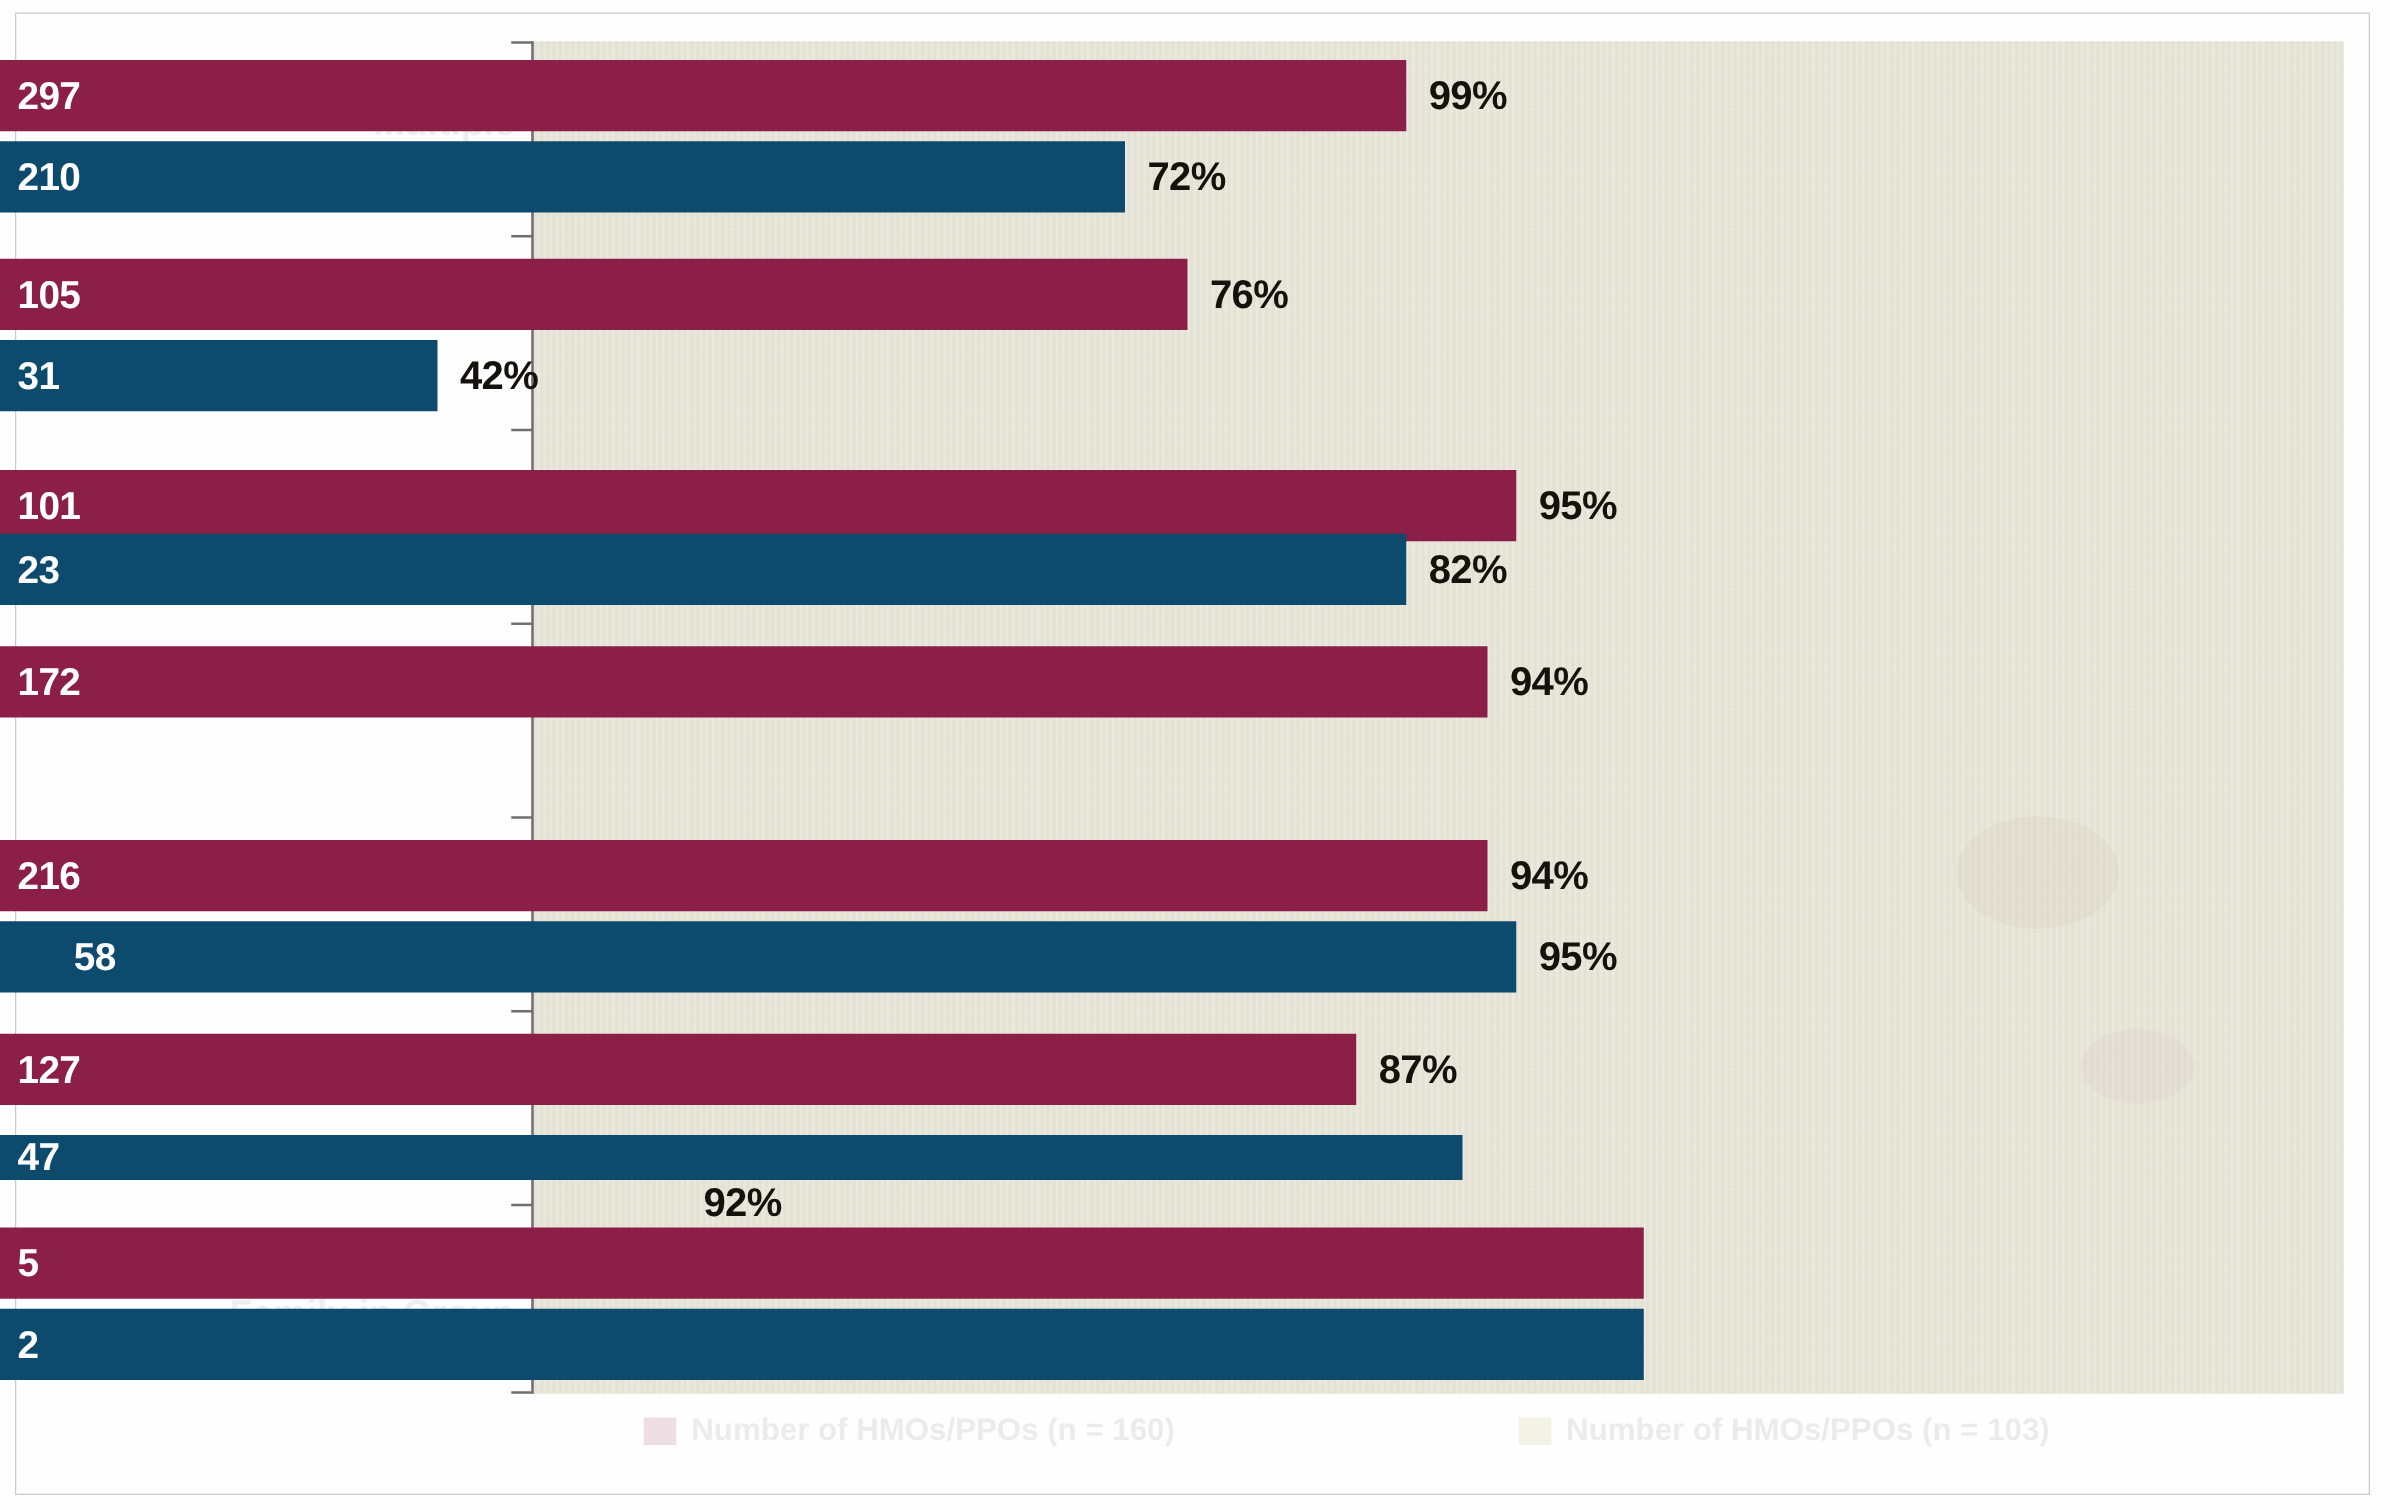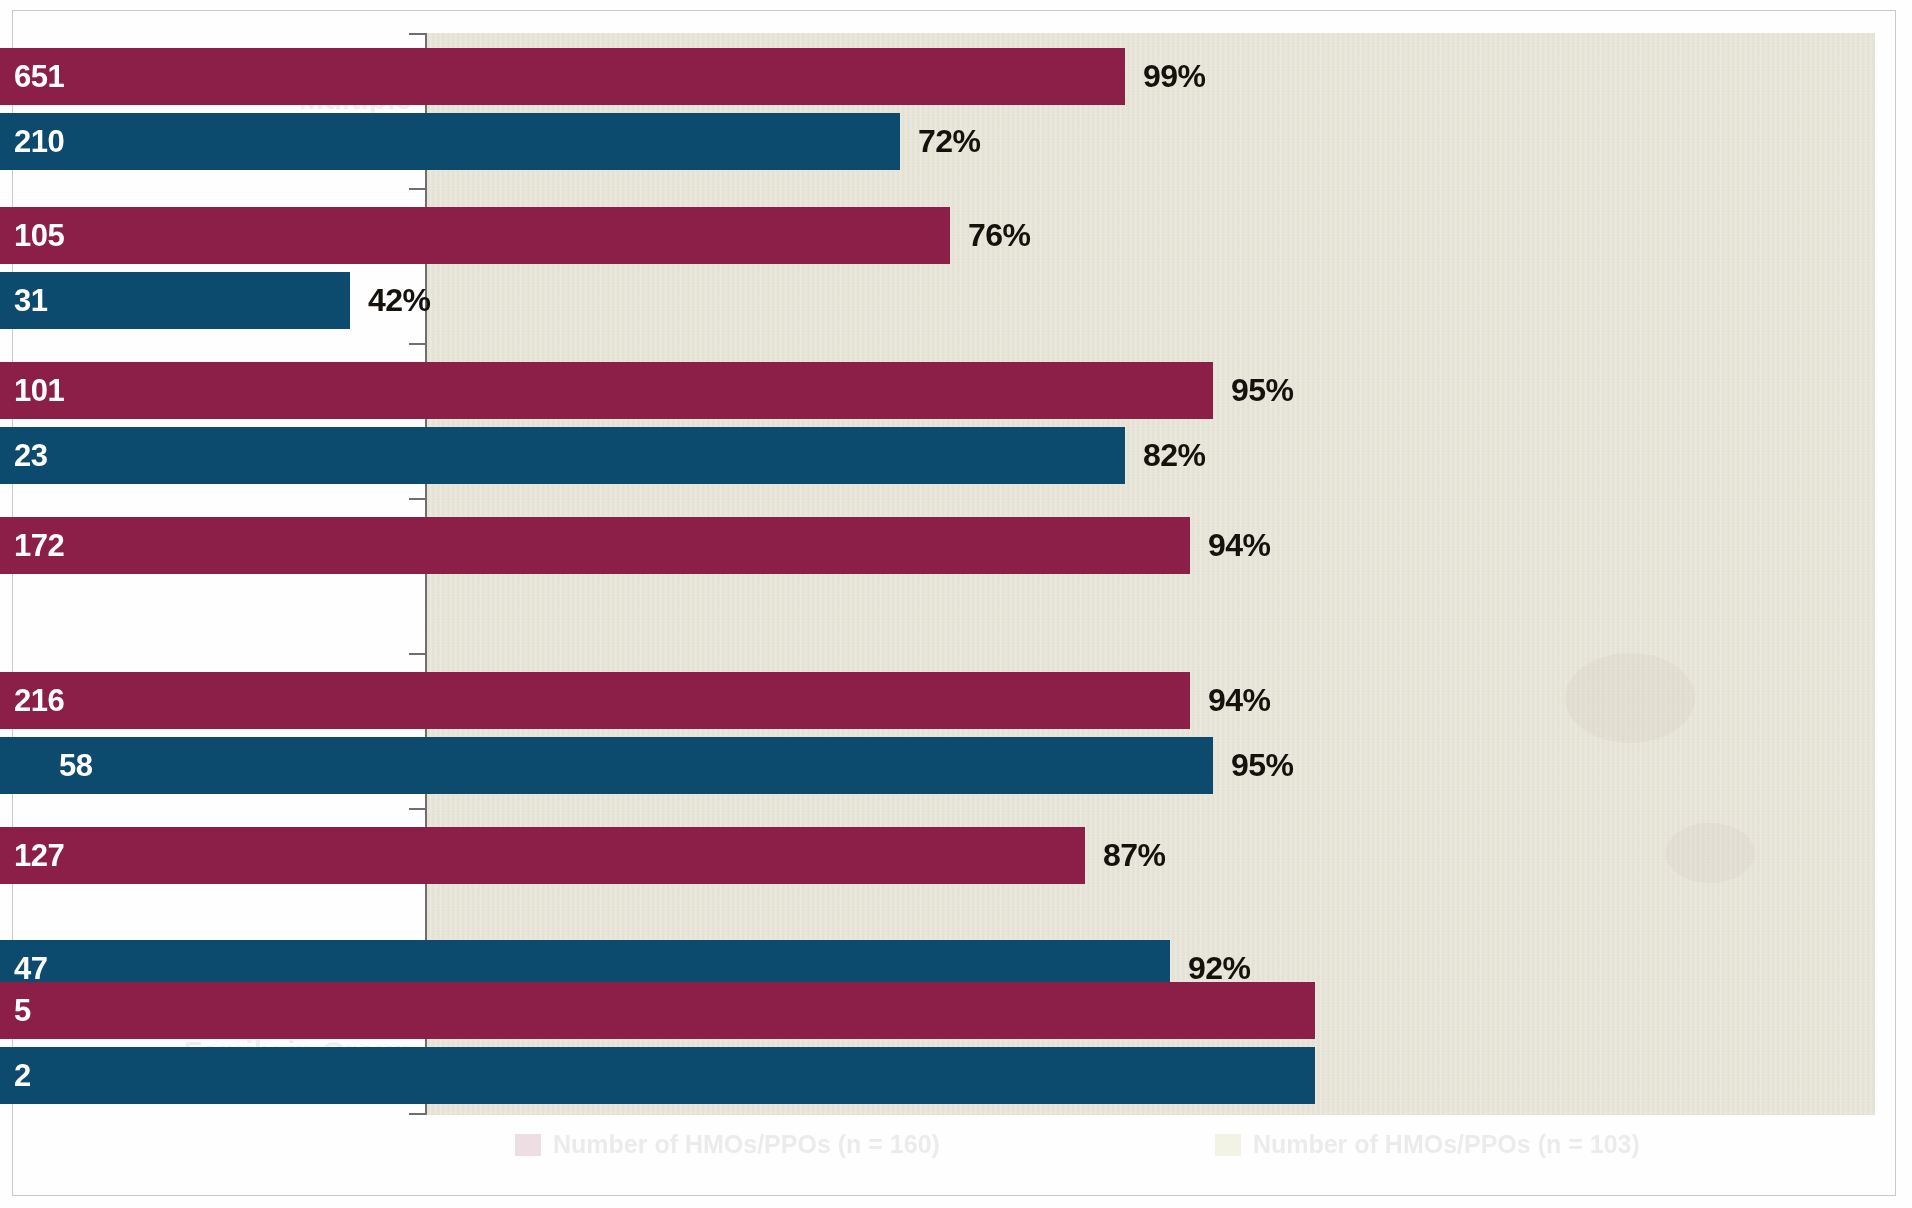--- a/index.html
+++ b/index.html
@@ -183,21 +183,21 @@
   <div class="cat-label" style="top:237px;">Public Sch</div>
   <div class="cat-label" style="top:392px;">Workforce</div>
   <div class="cat-label" style="top:547px;">Faith Off</div>
   <div class="cat-label" style="top:702px;">Providers</div>
   <div class="cat-label" style="top:857px;">Not Work</div>
   <div class="cat-label" style="top:1000px;">Adult and
 Family in Group</div>
 
   <div class="bar-row" style="top:48px;">
     <div class="bar primary" style="width:1125px;">
-      <span class="bar-value">651</span>
+      <span class="bar-value">297</span>
     </div>
     <span class="bar-pct">99%</span>
   </div>
   <div class="bar-row" style="top:113px;">
     <div class="bar secondary" style="width:900px;">
       <span class="bar-value">210</span>
     </div>
     <span class="bar-pct">72%</span>
   </div>
 
@@ -207,21 +207,21 @@
     </div>
     <span class="bar-pct">76%</span>
   </div>
   <div class="bar-row" style="top:272px;">
     <div class="bar secondary" style="width:350px;">
       <span class="bar-value">31</span>
     </div>
     <span class="bar-pct">42%</span>
   </div>
 
-  <div class="bar-row" style="top:362px;">
+  <div class="bar-row" style="top:376px;">
     <div class="bar primary" style="width:1213px;">
       <span class="bar-value">101</span>
     </div>
     <span class="bar-pct">95%</span>
   </div>
   <div class="bar-row" style="top:427px;">
     <div class="bar secondary" style="width:1125px;">
       <span class="bar-value">23</span>
     </div>
     <span class="bar-pct">82%</span>
@@ -246,21 +246,21 @@
     </div>
     <span class="bar-pct">95%</span>
   </div>
 
   <div class="bar-row" style="top:827px;">
     <div class="bar primary" style="width:1085px;">
       <span class="bar-value">127</span>
     </div>
     <span class="bar-pct">87%</span>
   </div>
-  <div class="bar-row" style="top:940px;">
+  <div class="bar-row" style="top:908px;flex-direction:column;">
     <div class="bar secondary" style="width:1170px;">
       <span class="bar-value">47</span>
     </div>
     <span class="bar-pct">92%</span>
   </div>
 
   <div class="bar-row" style="top:982px;">
     <div class="bar primary" style="width:1315px;">
       <span class="bar-value">5</span>
     </div>

